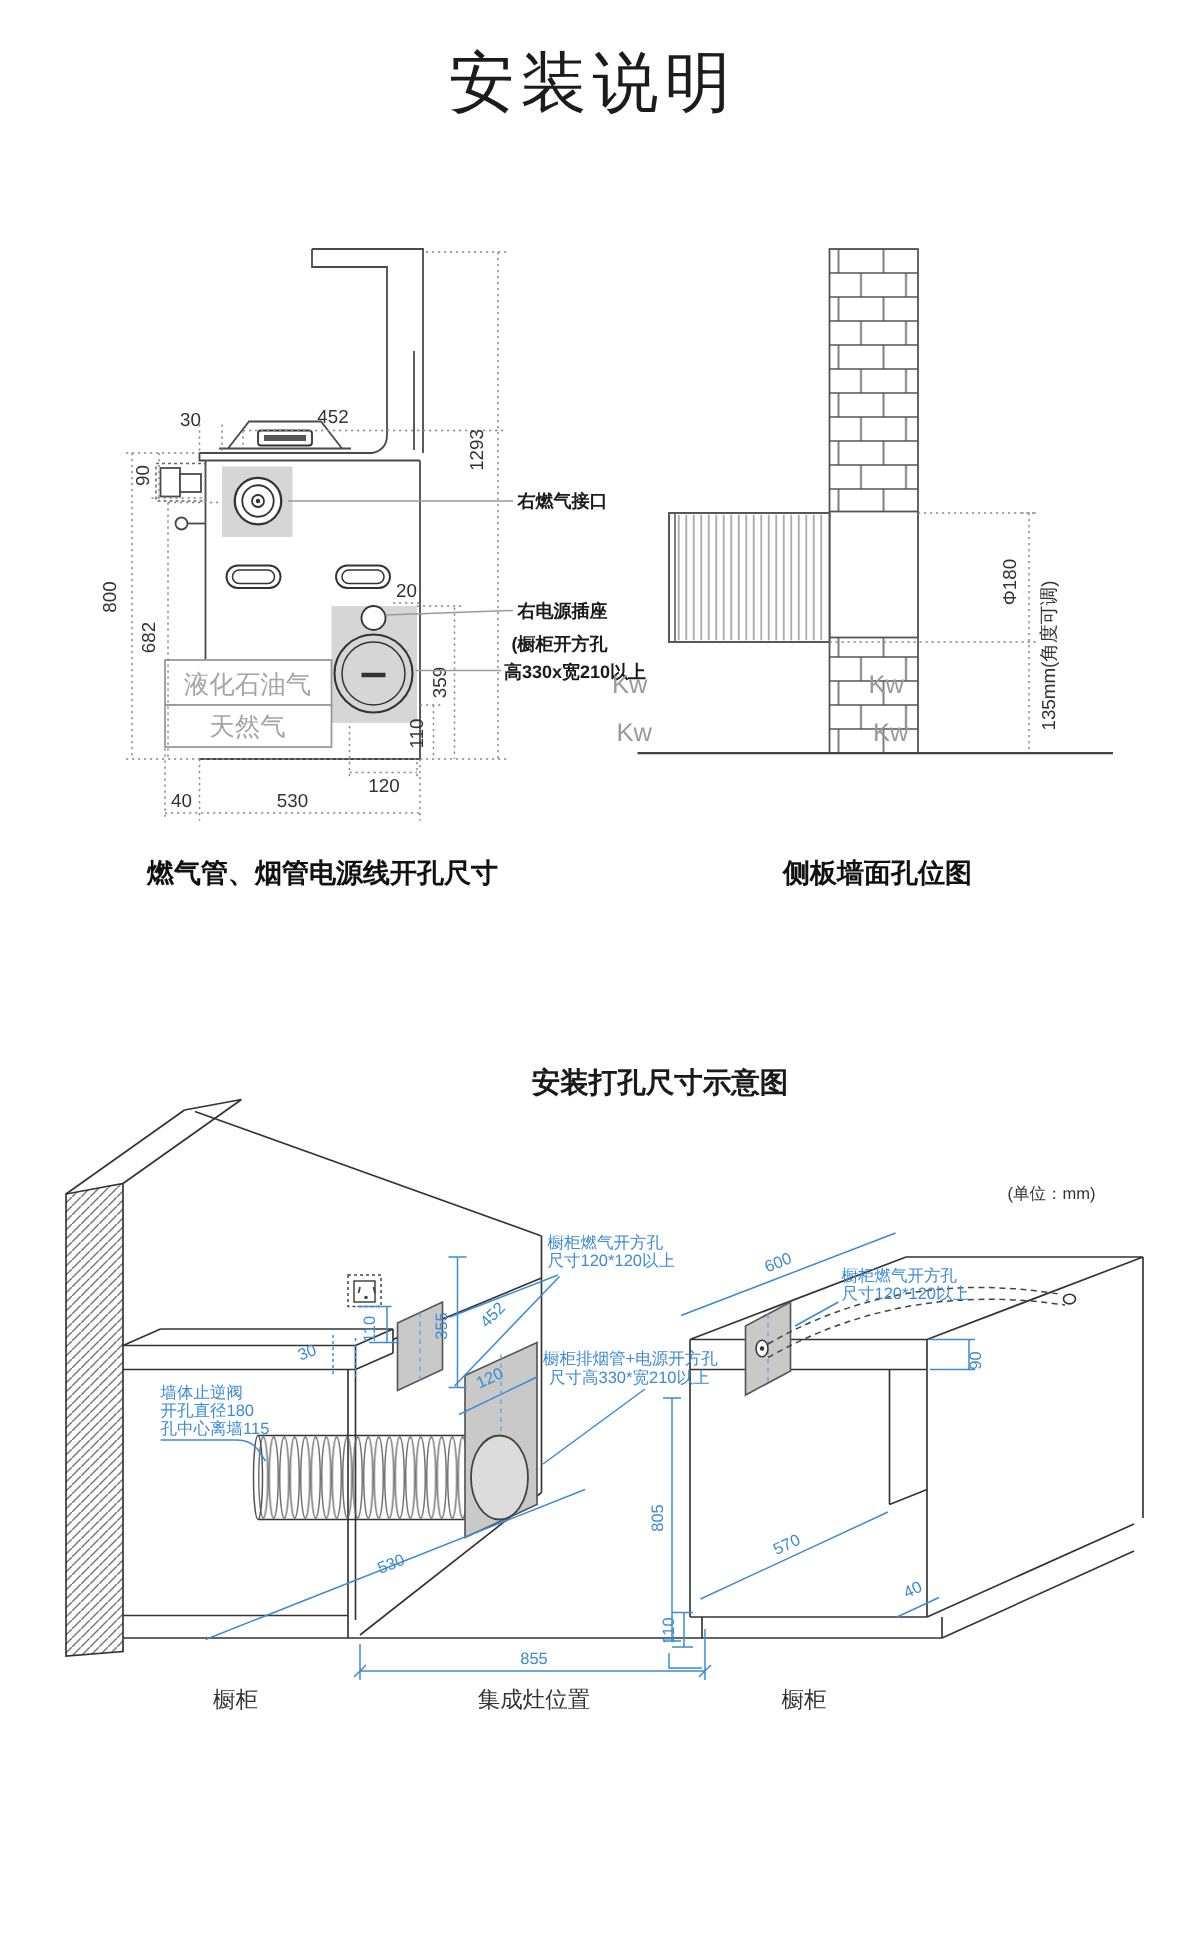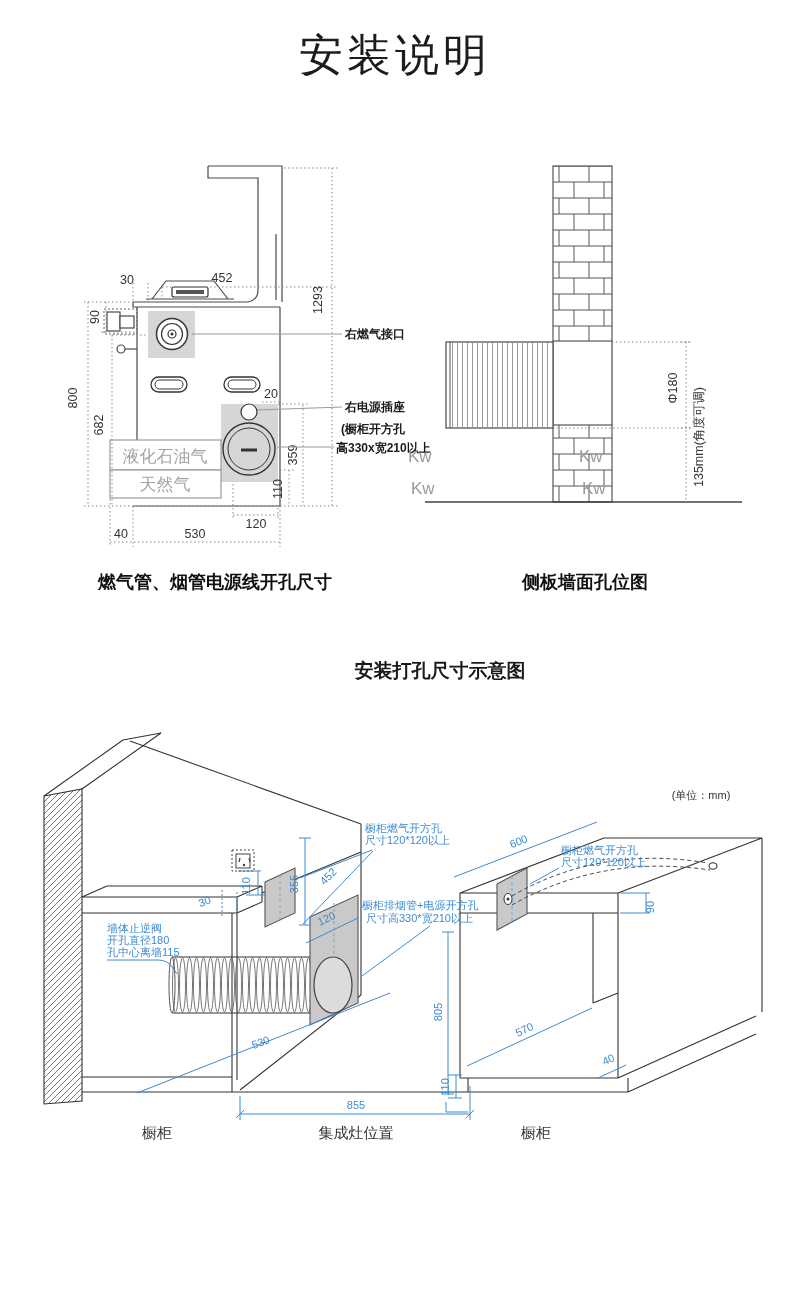--- a/index.html
+++ b/index.html
@@ -1,20 +1,20 @@
 <!DOCTYPE html>
 <html><head>
 <meta charset="utf-8">
 <style>
   html,body{margin:0;padding:0;background:#fff;}
   #page{position:relative;width:790px;height:1295px;background:#fff;overflow:hidden;
         font-family:"Liberation Sans",sans-serif;}
   .main-title{position:absolute;top:26px;left:0;width:790px;text-align:center;
       font-size:44px;font-weight:300;letter-spacing:4px;color:#1c1c1c;}
-  .iso-title{position:absolute;top:658px;left:440px;transform:translateX(-50%);
+  .iso-title{position:absolute;top:709px;left:440px;transform:translateX(-50%);
       font-size:19px;font-weight:600;color:#1a1a1a;white-space:nowrap;}
   svg{position:absolute;overflow:visible;}
   #svg-front{left:60px;top:150px;}
   #svg-side{left:400px;top:150px;}
   #svg-iso{left:30px;top:730px;}
   
   text{font-family:"Liberation Sans",sans-serif;}
   .dim{font-size:12.5px;fill:#333;}
   .callout{font-size:12px;font-weight:700;fill:#1a1a1a;}
   .graybig{font-size:17px;fill:#a5a5a5;}

